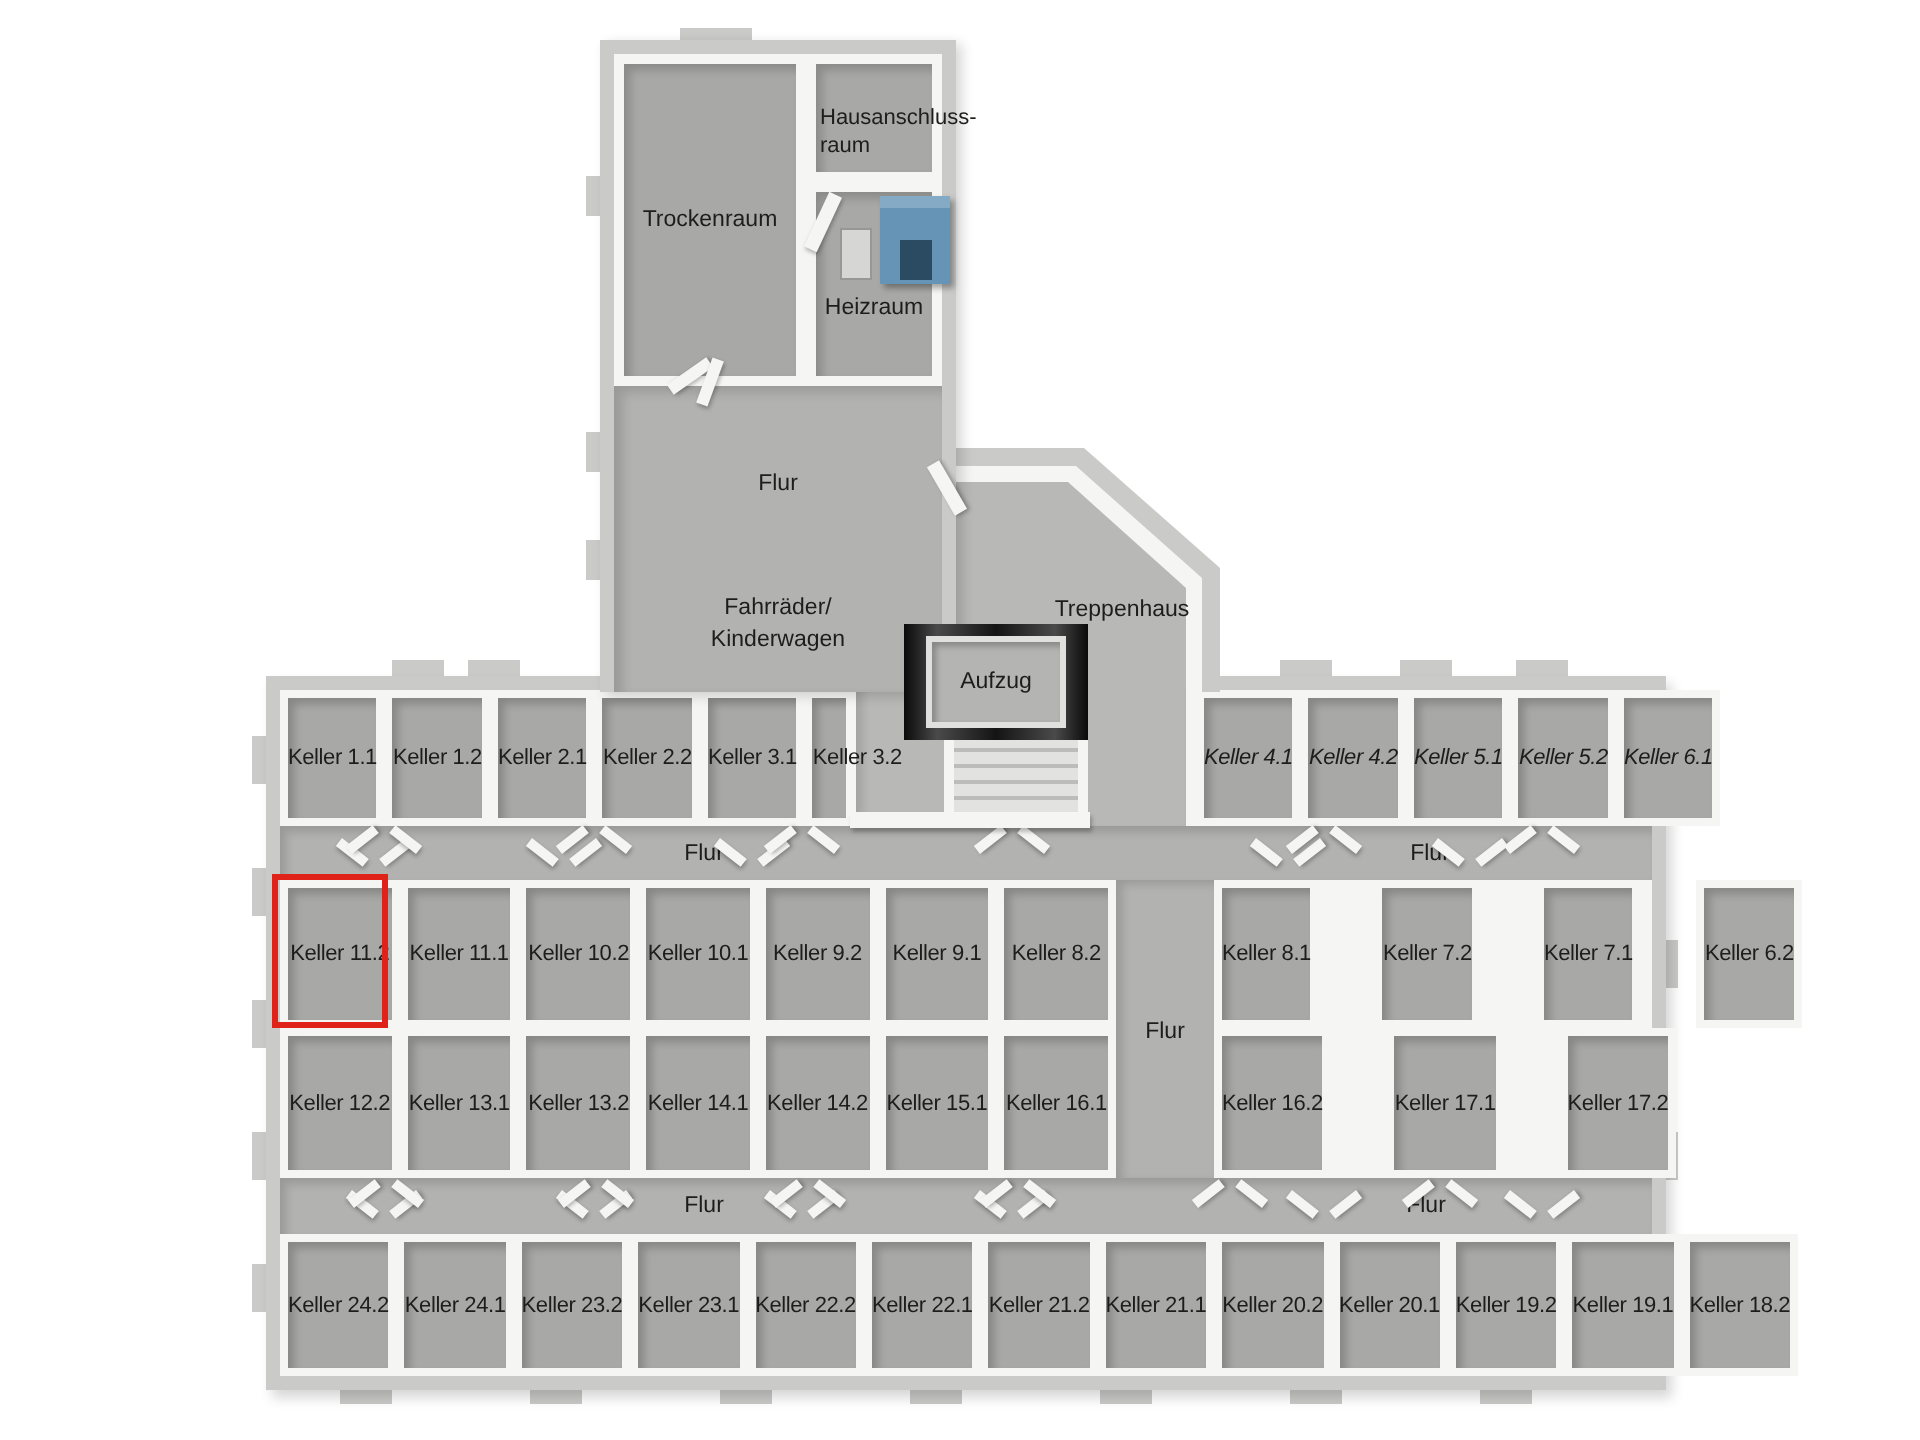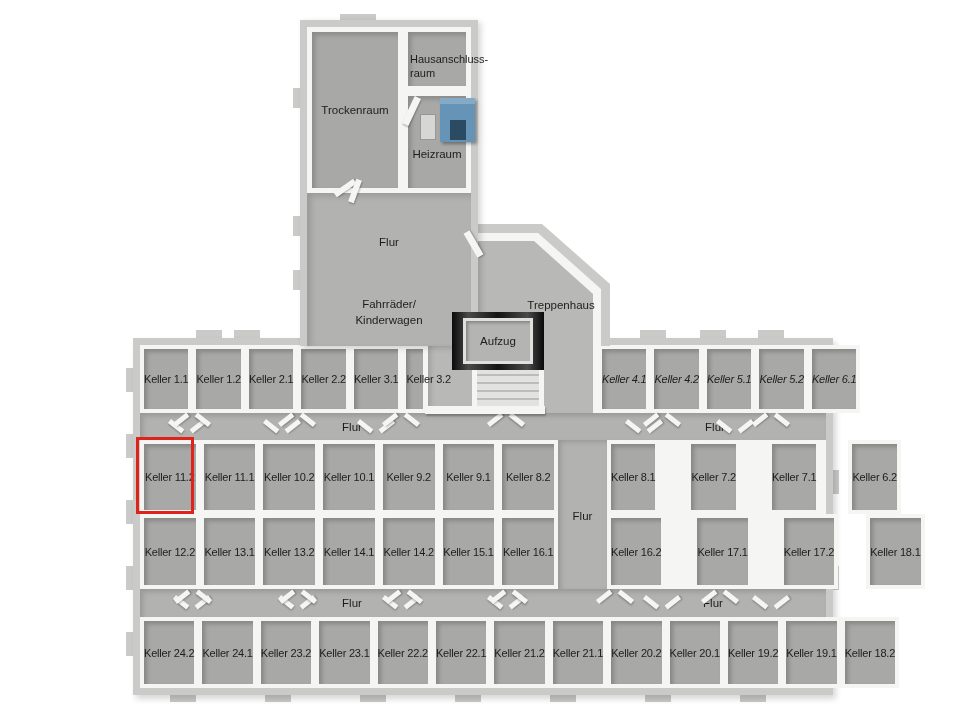--- a/index.html
+++ b/index.html
@@ -247,23 +247,20 @@
         <div class="cellgroup g-row23-right">
             <div class="cell">
               <span class="cell-label">Keller 16.2</span>
             </div>
             <div class="cell">
               <span class="cell-label">Keller 17.1</span>
             </div>
             <div class="cell">
               <span class="cell-label">Keller 17.2</span>
             </div>
-            <div class="cell">
-              <span class="cell-label">Keller 18.1</span>
-            </div>
             <span class="vdoor down" style="left: 25%;"></span>
             <span class="vdoor down" style="left: 75%;"></span>
           </div>
       </div>
 
       <div class="corridor corrB">
         <span class="flur-label" style="left:190px">Flur</span>
         <span class="flur-label" style="left:551px">Flur</span>
       </div>
 

